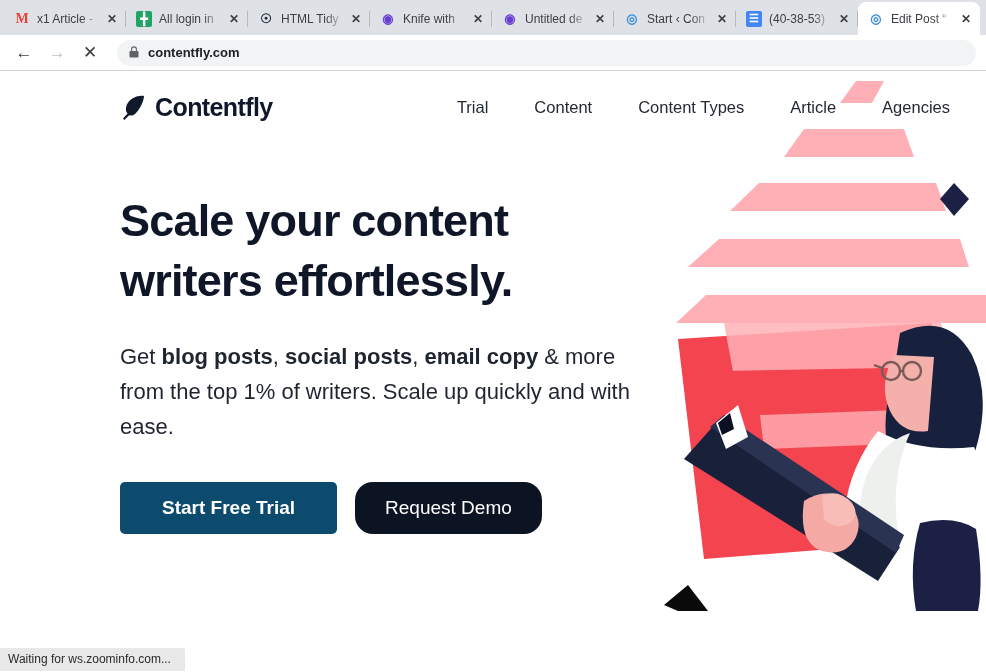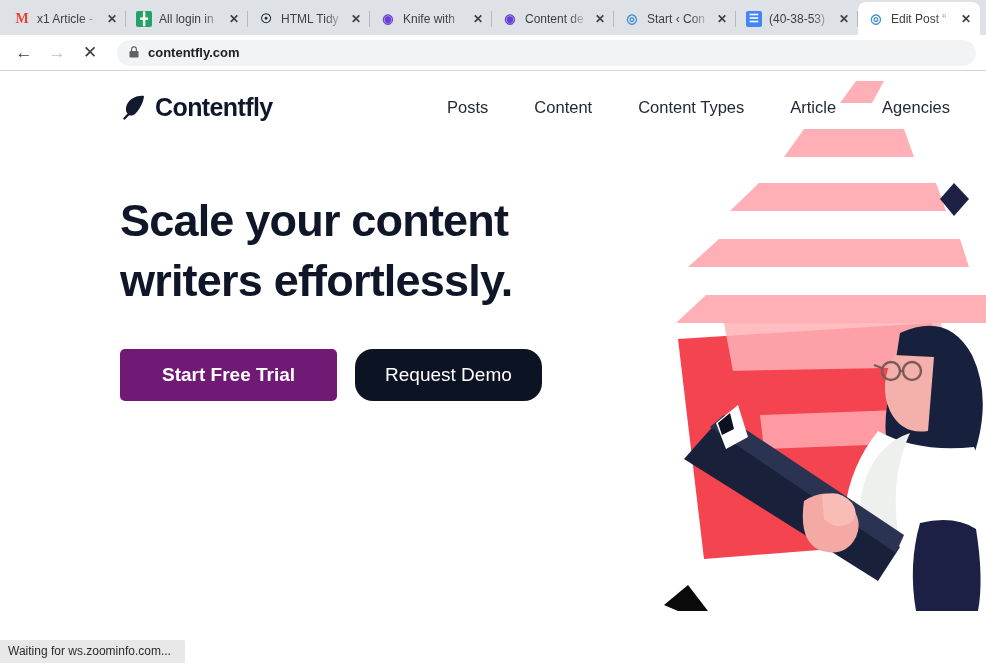--- a/index.html
+++ b/index.html
@@ -171,21 +171,21 @@
     gap: 18px;
   }
   .btn {
     border: none;
     border-radius: 5px;
     font-family: "Liberation Sans", sans-serif;
     cursor: pointer;
     white-space: nowrap;
   }
   .btn-primary {
-    background: #701a75;
+    background: #0c4a6e;
     color: #ffffff;
     font-size: 19px;
     font-weight: bold;
     padding: 15px 42px;
   }
   .btn-secondary {
     background: #0c1322;
     color: #ffffff;
     font-size: 19px;
     font-weight: normal;
@@ -200,21 +200,21 @@
     width: 330px;
     height: 540px;
     z-index: 1;
     pointer-events: none;
   }
 
   
   .statusbar {
     position: absolute;
     left: 0;
-    bottom: 8px;
+    bottom: 0;
     background: #e8e8e8;
     color: #2b2b2b;
     font-size: 12px;
     padding: 4px 14px 5px 8px;
     border-top-right-radius: 2px;
     z-index: 20;
     white-space: nowrap;
   }
 </style>
 </head>
@@ -242,21 +242,21 @@
       <span class="sep"></span>
     </div>
     <div class="tab">
       <span class="favicon fav-c">◉</span>
       <span class="tab-title">Knife with</span>
       <span class="tab-close">✕</span>
       <span class="sep"></span>
     </div>
     <div class="tab">
       <span class="favicon fav-c">◉</span>
-      <span class="tab-title">Content de</span>
+      <span class="tab-title">Untitled de</span>
       <span class="tab-close">✕</span>
       <span class="sep"></span>
     </div>
     <div class="tab">
       <span class="favicon fav-r">◎</span>
       <span class="tab-title">Start ‹ Con</span>
       <span class="tab-close">✕</span>
       <span class="sep"></span>
     </div>
     <div class="tab">
@@ -339,31 +339,32 @@
     <header class="site-header">
       <div class="logo">
         <span class="logo-mark">
           <svg width="26" height="26" viewBox="0 0 26 26" aria-hidden="true">
             <path d="M24 2 C16 1 7 6 6 14 C5.6 17 6.6 18.6 7.6 19.6 L3 24.5 L4.4 26 L9.2 21.2 C11 22 13.6 21.6 16 19 C21 13.6 23.6 7 24 2 Z" fill="#101a2c"></path>
           </svg>
         </span>
         <span class="logo-text">Contentfly</span>
       </div>
       <nav class="mainnav">
-        <a href="#">Posts</a>
+        <a href="#">Trial</a>
         <a href="#">Content</a>
         <a href="#">Content Types</a>
         <a href="#">Article</a>
         <a href="#">Agencies</a>
       </nav>
     </header>
 
     <section class="hero">
       <div class="hero-copy">
         <h1 class="headline">Scale your content writers effortlessly.</h1>
+        <p class="subhead"><span>Get </span><b>blog posts</b><span>, </span><b>social posts</b><span>, </span><b>email copy</b><span> &amp; more from the top 1% of writers. Scale up quickly and with ease.</span></p>
         <div class="cta-row">
           <button class="btn btn-primary">Start Free Trial</button>
           <button class="btn btn-secondary">Request Demo</button>
         </div>
       </div>
     </section>
 
     <div class="statusbar">Waiting for ws.zoominfo.com...</div>
 
   </div>

